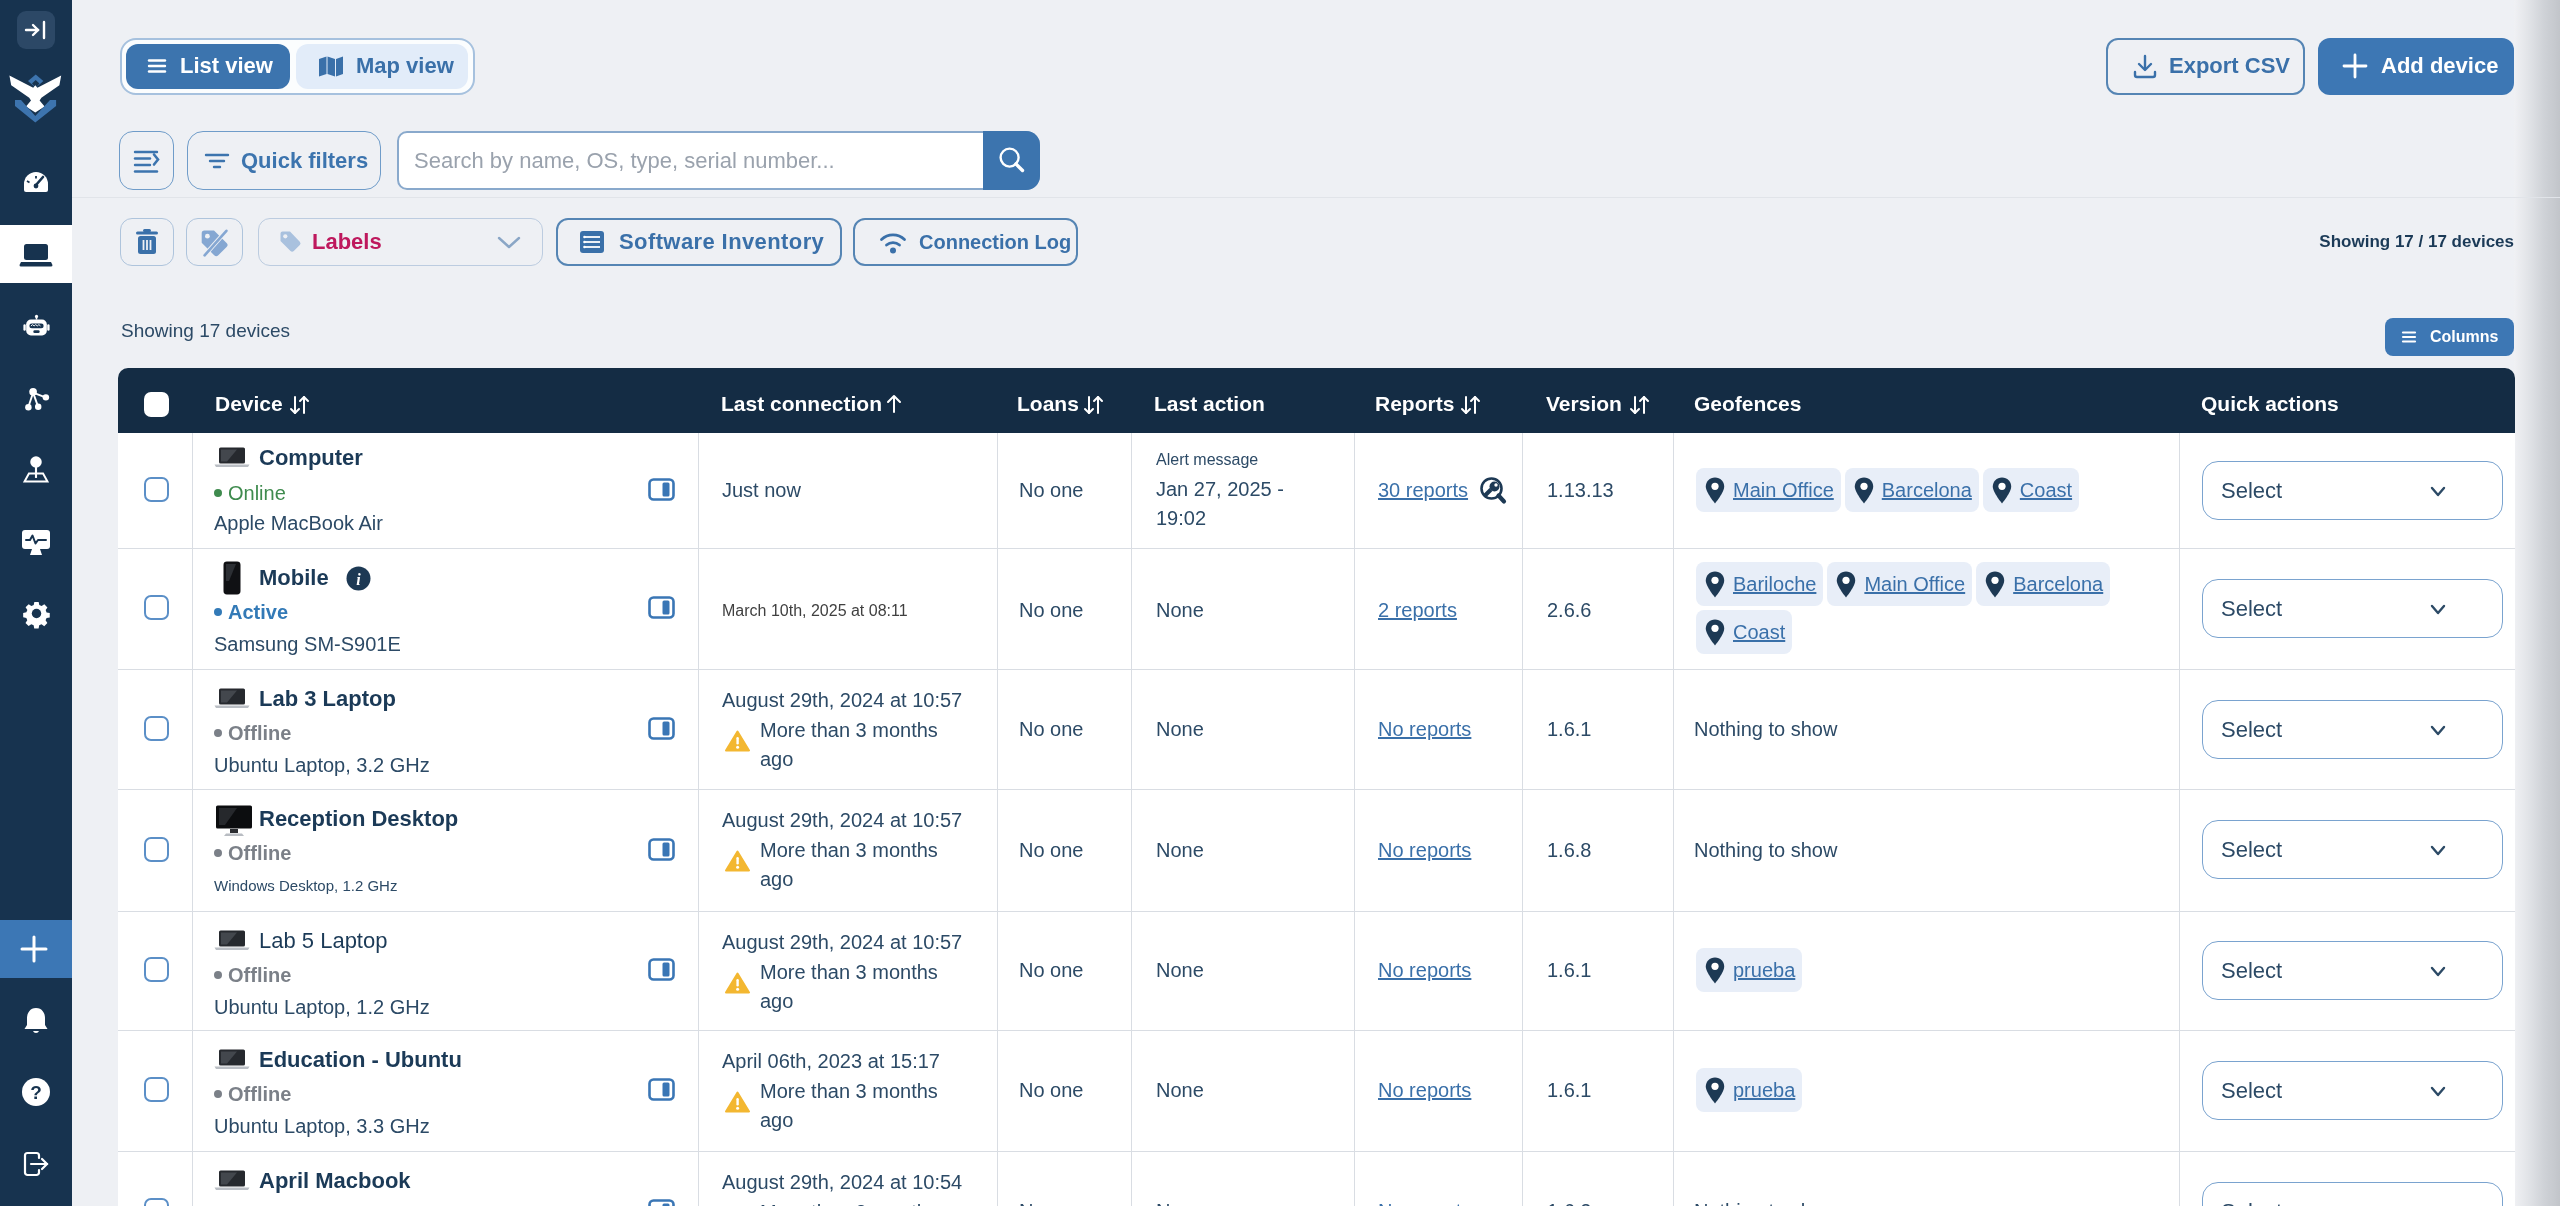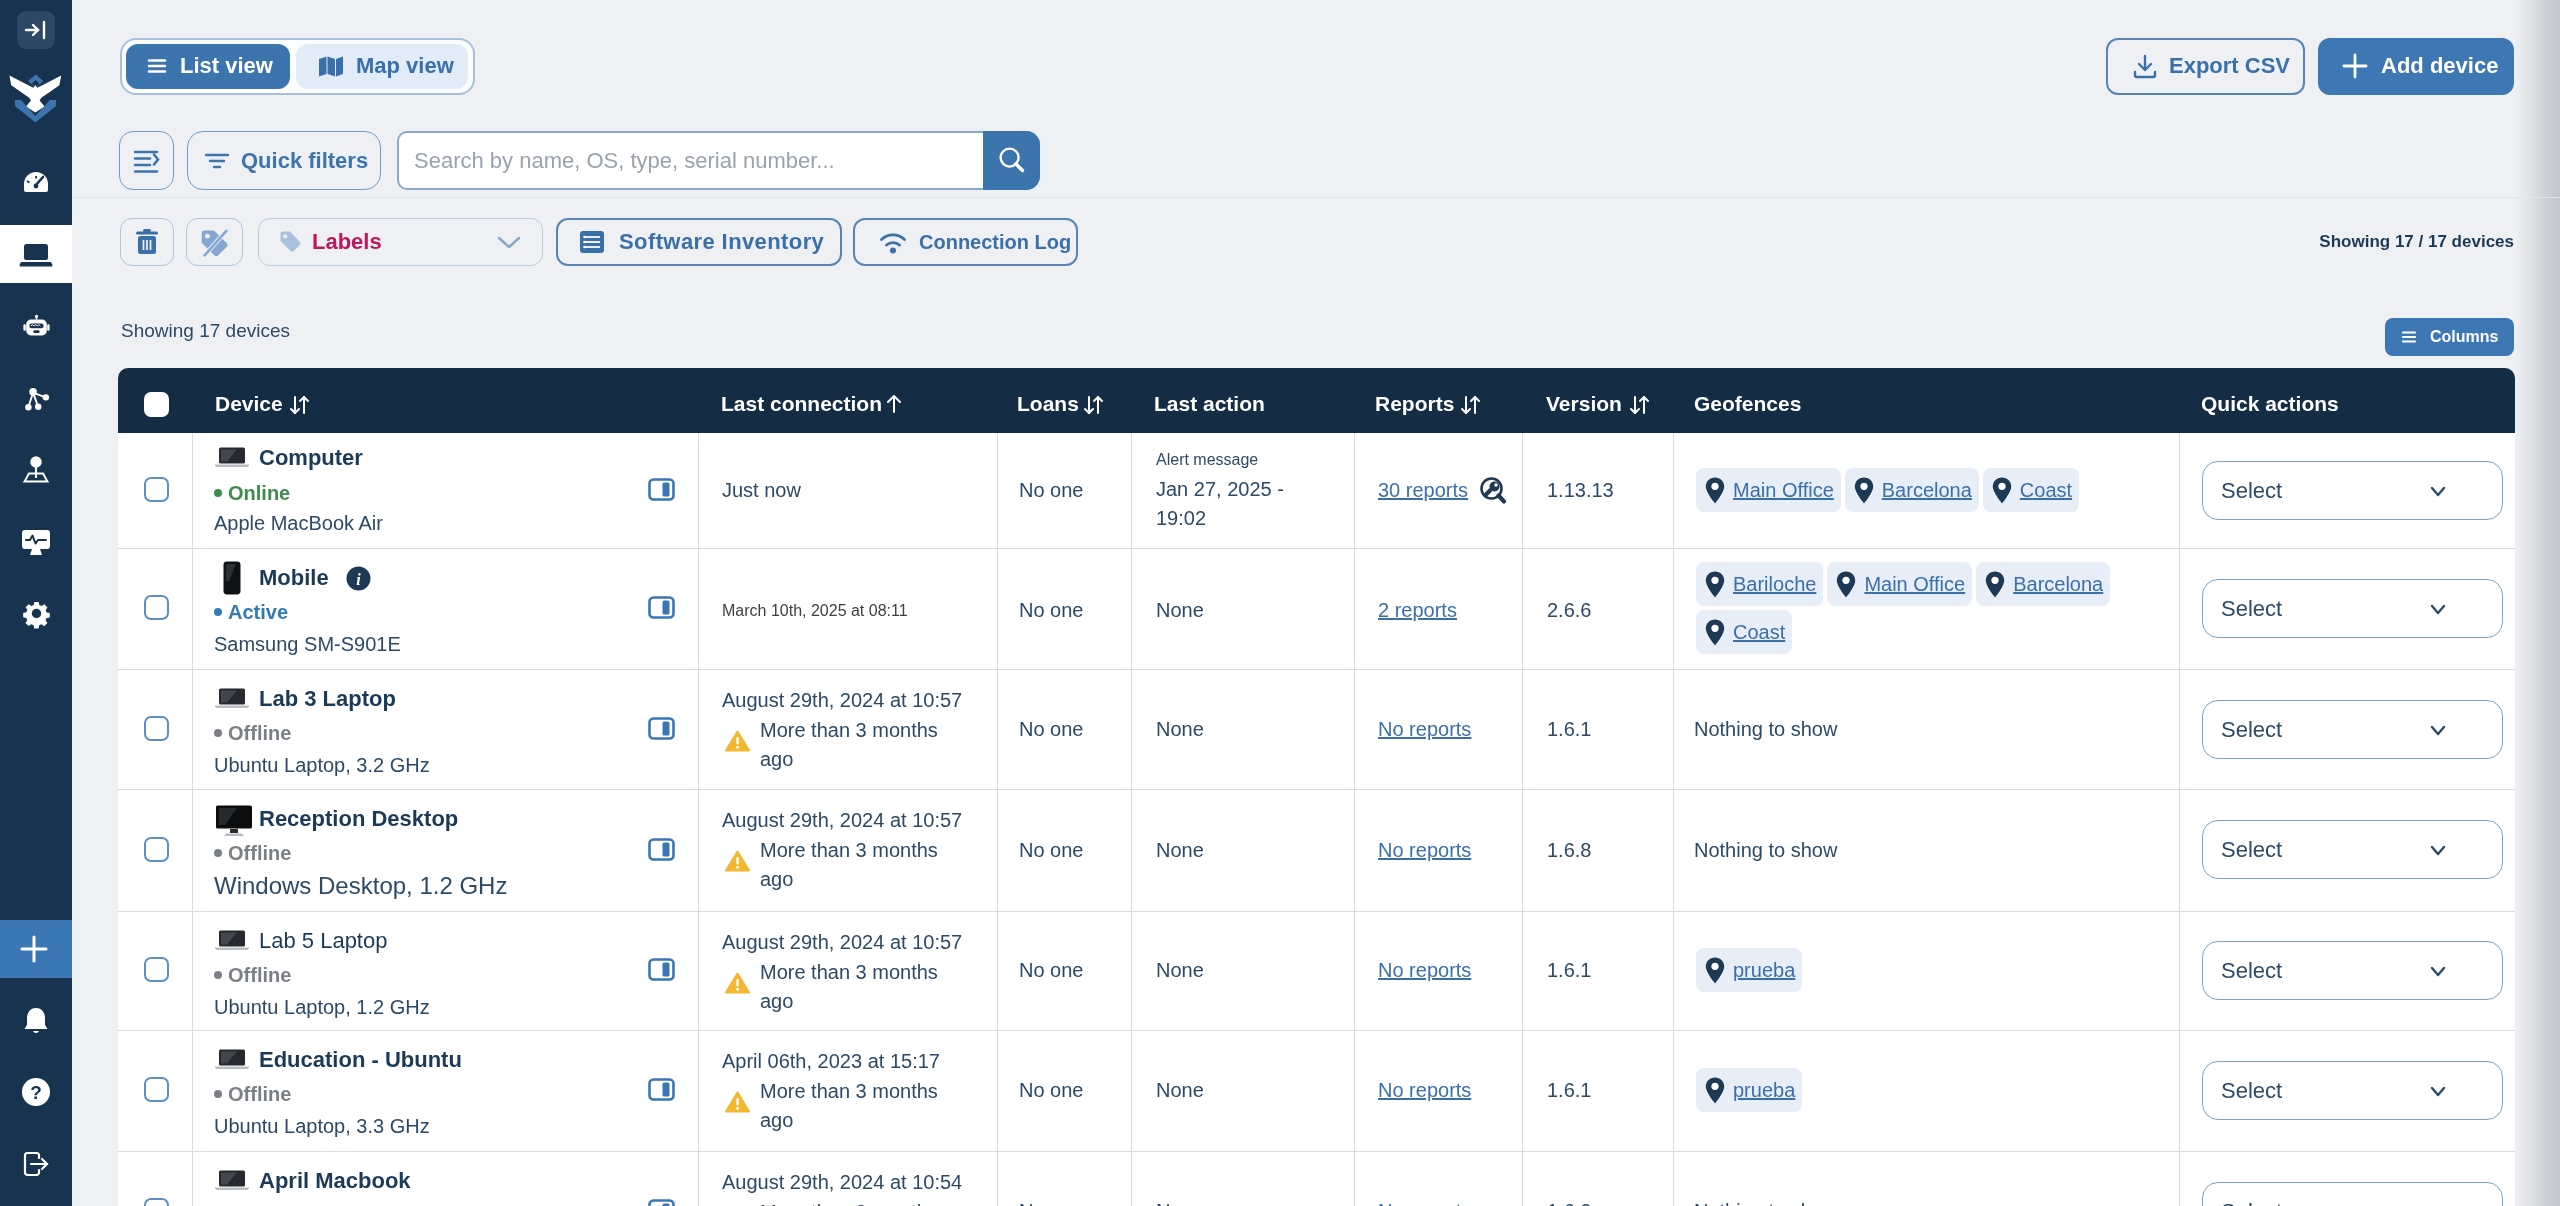--- a/index.html
+++ b/index.html
@@ -276,21 +276,21 @@
       <rect x="1.5" y="1.5" width="24" height="20" rx="4" stroke="#3a76b5" stroke-width="2.6" fill="none"></rect>
       <rect x="14.5" y="4.5" width="7" height="14" rx="1.5" fill="#3a76b5"></rect>
     </svg></div>
 <div style="position:absolute;left:214px;top:447px;line-height:0;"><svg width="36" height="22" viewBox="0 0 36 22">
       <rect x="5" y="0.5" width="26" height="16" rx="1.6" fill="#26292e"></rect>
       <path d="M7 2.5 L23 2.5 L13 14.5 L7 14.5 Z" fill="#43474d"></path>
       <path d="M0.5 17.5 L35.5 17.5 L34 20 L2 20 Z" fill="#babec4"></path>
     </svg></div>
 <div style="position:absolute;left:259px;top:443px;font-size:22px;line-height:30px;color:#1b3a57;font-weight:700;white-space:nowrap;">Computer</div>
 <div style="position:absolute;left:214px;top:489px;width:8px;height:8px;border-radius:50%;background:#3f8b4e;"></div>
-<div style="position:absolute;left:228px;top:480px;font-size:20px;line-height:27px;color:#3f8b4e;font-weight:700;white-space:nowrap;">Online</div>
+<div style="position:absolute;left:228px;top:480px;font-size:20px;line-height:27px;color:#3f8b4e;font-weight:400;white-space:nowrap;">Online</div>
 <div style="position:absolute;left:214px;top:510px;font-size:20px;line-height:27px;color:#2c4a66;font-weight:400;white-space:nowrap;">Apple MacBook Air</div>
 <div style="position:absolute;left:722px;top:477px;font-size:20px;line-height:27px;color:#2c4a66;font-weight:400;white-space:nowrap;">Just now</div>
 <div style="position:absolute;left:1019px;top:477px;font-size:20px;line-height:27px;color:#2c4a66;font-weight:400;white-space:nowrap;">No one</div>
 <div style="position:absolute;left:1156px;top:446px;font-size:16px;line-height:27px;color:#2c4a66;font-weight:400;white-space:nowrap;">Alert message</div>
 <div style="position:absolute;left:1156px;top:476px;font-size:20px;line-height:27px;color:#2c4a66;font-weight:400;white-space:nowrap;">Jan 27, 2025 -</div>
 <div style="position:absolute;left:1156px;top:505px;font-size:20px;line-height:27px;color:#2c4a66;font-weight:400;white-space:nowrap;">19:02</div>
 <div style="position:absolute;left:1378px;top:477px;font-size:20px;line-height:27px;color:#3a70a9;font-weight:400;white-space:nowrap;text-decoration:underline;">30 reports</div>
 <div style="position:absolute;left:1477px;top:476px;line-height:0;"><svg width="30" height="30" viewBox="0 0 30 30">
       <circle cx="14.5" cy="12.5" r="10" stroke="#1d3954" stroke-width="2.6" fill="none"></circle>
       <circle cx="17.5" cy="10.5" r="5" fill="#1d3954"></circle>
@@ -415,21 +415,21 @@
     </svg></div>
 <div style="position:absolute;left:215px;top:805px;line-height:0;"><svg width="38" height="32" viewBox="0 0 38 32">
       <rect x="1" y="0.5" width="36" height="23" rx="1.6" fill="#0c0d0f"></rect>
       <path d="M4 3 L22 3 L10 20 L4 20 Z" fill="#26282c"></path>
       <rect x="15" y="24" width="8" height="4" fill="#2a2c30"></rect>
       <path d="M11 28.5 L27 28.5 L29 31 L9 31 Z" fill="#b8bcc2"></path>
     </svg></div>
 <div style="position:absolute;left:259px;top:804px;font-size:22px;line-height:30px;color:#1b3a57;font-weight:700;white-space:nowrap;">Reception Desktop</div>
 <div style="position:absolute;left:214px;top:849px;width:8px;height:8px;border-radius:50%;background:#7b8088;"></div>
 <div style="position:absolute;left:228px;top:840px;font-size:20px;line-height:27px;color:#7b8088;font-weight:700;white-space:nowrap;">Offline</div>
-<div style="position:absolute;left:214px;top:872px;font-size:24px;line-height:27px;color:#2c4a66;font-weight:400;white-space:nowrap;">Windows Desktop, 1.2 GHz</div>
+<div style="position:absolute;left:214px;top:872px;font-size:15px;line-height:27px;color:#2c4a66;font-weight:400;white-space:nowrap;">Windows Desktop, 1.2 GHz</div>
 <div style="position:absolute;left:722px;top:807px;font-size:20px;line-height:27px;color:#2c4a66;font-weight:400;white-space:nowrap;">August 29th, 2024 at 10:57</div>
 <div style="position:absolute;left:725px;top:850px;line-height:0;"><svg width="25" height="22" viewBox="0 0 25 22">
       <path d="M12.5 1.5 L24 20.5 L1 20.5 Z" fill="#f3b731" stroke="#f3b731" stroke-width="2" stroke-linejoin="round"></path>
       <rect x="11.4" y="7" width="2.4" height="7.5" rx="1.2" fill="#ffffff"></rect>
       <circle cx="12.6" cy="17.3" r="1.5" fill="#ffffff"></circle>
     </svg></div>
 <div style="position:absolute;left:760px;top:837px;font-size:20px;line-height:27px;color:#2c4a66;font-weight:400;white-space:nowrap;">More than 3 months</div>
 <div style="position:absolute;left:760px;top:866px;font-size:20px;line-height:27px;color:#2c4a66;font-weight:400;white-space:nowrap;">ago</div>
 <div style="position:absolute;left:1019px;top:837px;font-size:20px;line-height:27px;color:#2c4a66;font-weight:400;white-space:nowrap;">No one</div>
 <div style="position:absolute;left:1156px;top:837px;font-size:20px;line-height:27px;color:#2c4a66;font-weight:400;white-space:nowrap;">None</div>

